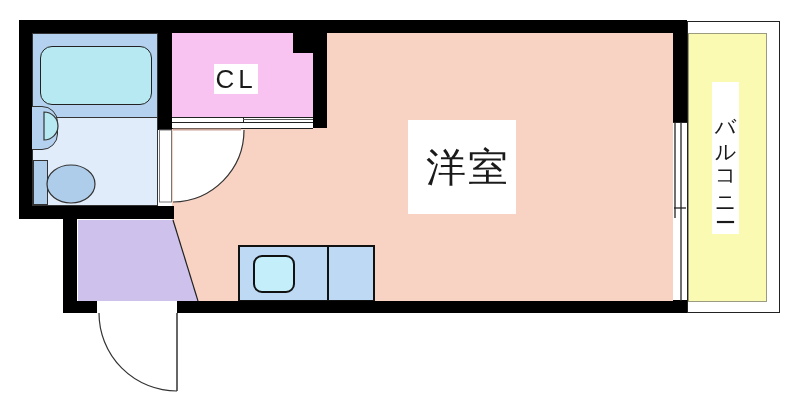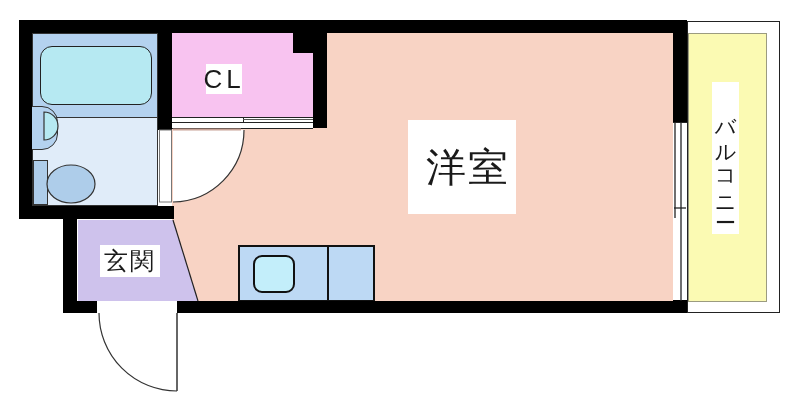--- a/index.html
+++ b/index.html
@@ -39,21 +39,21 @@
   #wall-closet-right{left:313px;top:33px;width:14px;height:95px;}
   #wall-closet-notch{left:293px;top:33px;width:34px;height:20px;}
   #wall-room-right{left:673px;top:20px;width:14px;height:103px;}
   #wall-corner-br{left:673px;top:300px;width:14px;height:13px;}
   
   #vector-overlay{position:absolute;left:0;top:0;z-index:4;pointer-events:none;}
   
   .label{z-index:5;background:#fff;display:flex;align-items:center;justify-content:center;
          color:#1a1a1a;text-align:center;}
   #main-room-label{left:408px;top:120px;width:108px;height:94px;font-size:40px;line-height:1.1;letter-spacing:2px;flex-direction:column;padding-left:12px;}
-  #closet-label{left:206px;top:64px;width:36px;height:30px;font-size:26px;letter-spacing:4px;}
+  #closet-label{left:214px;top:64px;width:44px;height:30px;font-size:26px;letter-spacing:4px;}
   #entrance-label{left:100px;top:245px;width:60px;height:32px;font-size:24px;letter-spacing:2px;}
   #balcony-label{left:712px;top:82px;width:27px;height:152px;font-size:21px;letter-spacing:3px;
                  writing-mode:vertical-rl;}
 </style>
 </head>
 <body>
 
 <div id="canvas">
 
   <div class="abs floor" id="main-room-floor"></div>
@@ -107,16 +107,15 @@
     <line x1="675" y1="123" x2="675" y2="218" stroke="#222" stroke-width="1.3"></line>
     <line x1="681" y1="123" x2="681" y2="301" stroke="#222" stroke-width="1.3"></line>
     <line x1="674" y1="208" x2="686" y2="208" stroke="#222" stroke-width="1.3"></line>
     <line x1="673" y1="122.5" x2="687" y2="122.5" stroke="#222" stroke-width="1"></line>
   </svg>
 
   <div class="abs label" id="main-room-label">
     <span>洋室</span>
   </div>
   <div class="abs label" id="closet-label">CL</div>
-  <div class="abs label" id="entrance-label">玄関</div>
   <div class="abs label" id="balcony-label">バルコニー</div>
 
 </div>
 
 </body></html>

